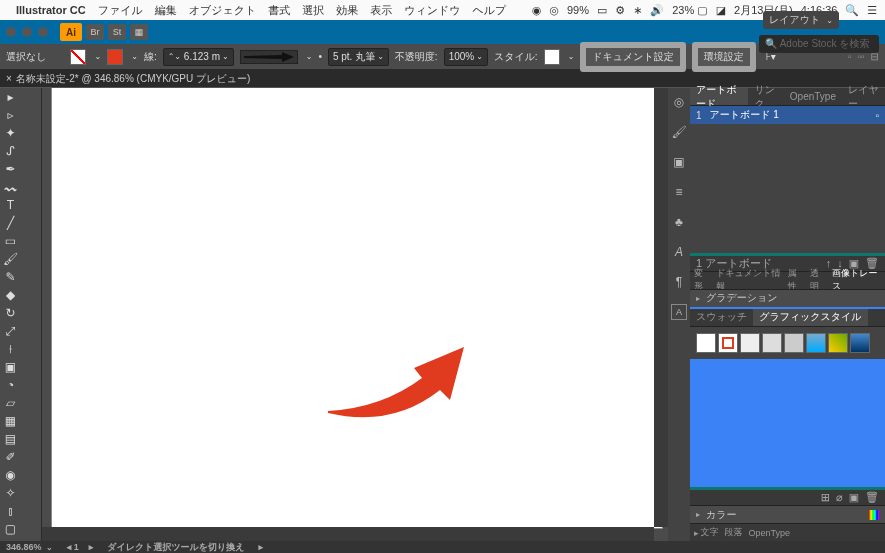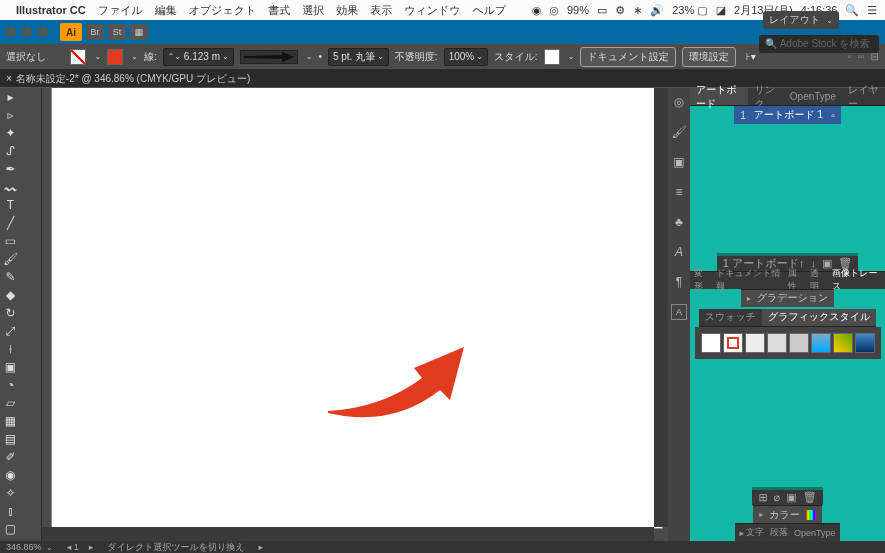--- a/index.html
+++ b/index.html
@@ -23,21 +23,21 @@
 .layout-btn { background: #444; padding: 2px 6px; border-radius: 3px; font-size: 10px; display: flex; align-items: center; gap: 4px; }
 .search-box { background: #2a2a2a; padding: 2px 6px; border-radius: 3px; width: 120px; color: #666; font-size: 10px; margin-left: 36px; }
 
 
 .optionsbar { height: 26px; background: #4b4b4b; border-bottom: 1px solid #2a2a2a; display: flex; align-items: center; padding: 0 6px; gap: 6px; font-size: 10px; color: #ddd; }
 .field { background: #333; border: 1px solid #222; height: 18px; padding: 0 4px; display: flex; align-items: center; border-radius: 2px; }
 .swatch-none { width: 16px; height: 16px; background: #fff; border: 1px solid #666; position: relative; }
 .swatch-none::after { content: ""; position: absolute; inset: 0; background: linear-gradient(45deg, transparent 45%, red 45%, red 55%, transparent 55%); }
 .swatch-red { width: 16px; height: 16px; background: #e03a1f; border: 1px solid #666; }
 .arrow-preview { width: 58px; height: 14px; background: #333; border: 1px solid #222; display: flex; align-items: center; justify-content: center; }
-.btn { background: #555; border: 1px solid #a3a3a3; border-radius: 3px; padding: 2px 6px; font-size: 10px; }
+.btn { background: #555; border: 6px solid #a3a3a3; border-radius: 3px; padding: 2px 6px; font-size: 10px; }
 
 
 .tabbar { height: 18px; background: #2a2a2a; display: flex; align-items: center; padding: 0 6px; font-size: 10px; color: #ccc; border-bottom: 1px solid #555; }
 .tab { padding: 0 4px; }
 
 
 .main-area { position: absolute; top: 88px; left: 0; right: 0; bottom: 12px; display: flex; }
 
 
 .tools { width: 42px; background: #4b4b4b; display: flex; flex-wrap: wrap; align-content: flex-start; border-right: 1px solid #2a2a2a; }
@@ -47,36 +47,36 @@
 .canvas-wrap { flex: 1; background: #4b4b4b; position: relative; overflow: hidden; }
 .artboard { position: absolute; left: 10px; top: 0; width: 610px; height: 440px; background: #fff; box-shadow: 0 0 0 1px #888; }
 .scroll-v { position:absolute; right:0; top:0; bottom:14px; width:14px; background:#3a3a3a; }
 .scroll-h { position:absolute; left:0; right:14px; bottom:0; height:14px; background:#3a3a3a; }
 
 
 .right-dock { width: 22px; background: #434343; display:flex; flex-direction:column; align-items:center; padding-top:6px; gap:14px; }
 .right-dock .ic { width:16px; height:16px; color:#bbb; display:flex; align-items:center; justify-content:center; font-size:12px; }
 
 
-.panels { width: 195px; background: #14b8a6; display:flex; flex-direction:column;align-items:center; }
+.panels { width: 195px; background: #3b82f6; display:flex; flex-direction:column; }
 .panel-tabs { height:18px; background:#383838; display:flex; align-items:center; gap:0; font-size:10px; border-bottom:1px solid #222; }
 .ptab { padding:0 6px; height:100%; display:flex; align-items:center; color:#999; }
 .ptab.active { background:#4b4b4b; color:#fff; }
 .panel-body { flex:1; background:#434343; }
 .artboard-row { height:18px; background:#2f5a9b; color:#fff; display:flex; align-items:center; padding:0 6px; font-size:10px; gap:8px; }
 .artboard-row .num { color:#ddd; }
 .panel-footer { height:18px; background:#383838; border-top:3px solid #0f766e; display:flex; align-items:center; padding:0 6px; font-size:11px; color:#aaa; }
 .mini-row { height:18px; background:#383838; border-top:1px solid #222; display:flex; align-items:center; padding:0 4px; font-size:9px; gap:6px; color:#999; }
 .mini-row .active { color:#fff; }
 .accordion { height:18px; background:#4b4b4b; border-top:1px solid #222; display:flex; align-items:center; padding:0 6px; font-size:10px; gap:6px; }
 .accordion::before { content:"▸"; font-size:8px; color:#aaa; }
 .swatch-grid { display:flex; gap:2px; padding:6px; background:#434343; }
 .sw { width:20px; height:20px; border:1px solid #666; }
 
-.statusbar { position:absolute; bottom:0; left:0; right:0; height:12px; background:#333; display:flex; align-items:center; padding:0 6px; font-size:9px; color:#aaa; gap:14px; }
+.statusbar { position:absolute; bottom:0; left:0; right:0; height:12px; background:#333; display:flex; align-items:center; padding:0 6px; font-size:9px; color:#aaa; gap:14px;font-weight:bold; }
 
 .chev { font-size:8px; margin-left:2px; }
 </style>
 </head>
 <body>
 
 <div class="menubar">
   <span class="apple"></span>
   <span class="menu-item app-name">Illustrator CC</span>
   <span class="menu-item">ファイル</span>

